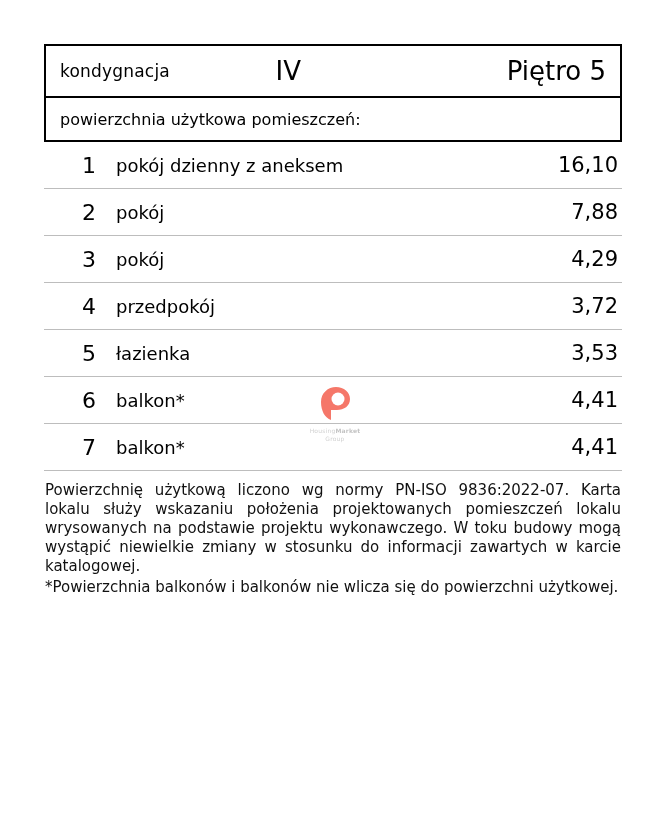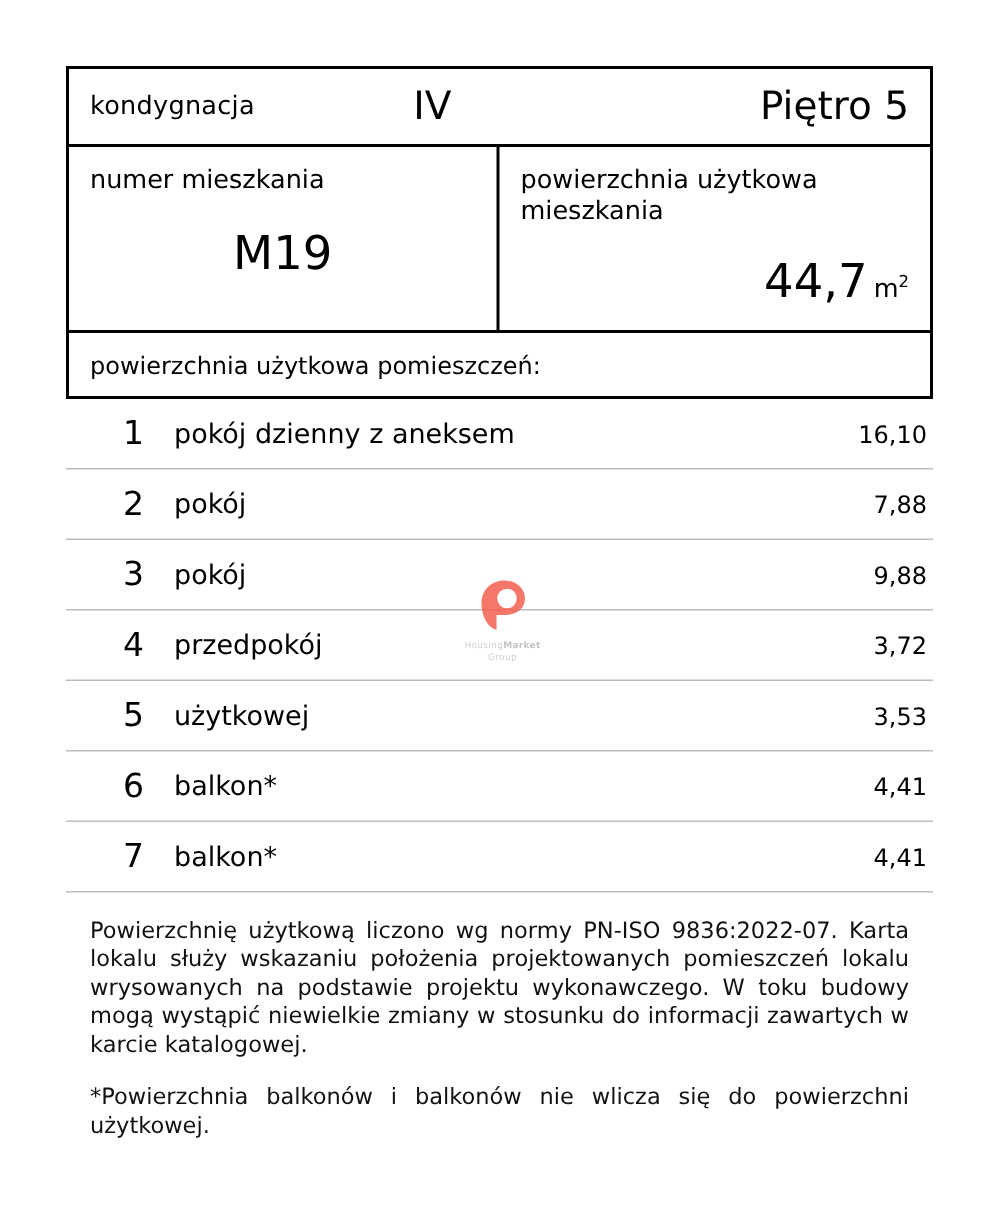--- a/index.html
+++ b/index.html
@@ -120,35 +120,35 @@
     text-align: right;
     font-size: 22px;
     padding-right: 20px;
     box-sizing: border-box;
   }
   .room-name {
     flex: 1;
     font-size: 18px;
   }
   .room-area {
-    font-size: 16px;
+    font-size: 21px;
     text-align: right;
     padding-right: 4px;
   }
 
   
   .notes {
     margin-top: 10px;
     font-size: 15px;
     line-height: 19px;
     text-align: justify;
     color: #111;
   }
   .notes p {
-    margin: 16px;
+    margin: 1px;
   }
   .notes .note-2 {
     margin-top: 2px;
   }
 
   
   .watermark {
     position: absolute;
     left: 303px;
     top: 382px;
@@ -177,60 +177,48 @@
 <div class="sheet">
 
   <div class="block">
 
     <div class="row-1">
       <div class="kondygnacja-label">kondygnacja</div>
       <div class="kondygnacja-value">IV</div>
       <div class="pietro-value">Piętro 5</div>
     </div>
 
-    <div class="row-2">
-      <div class="cell-left">
-        <div class="small-label">numer mieszkania</div>
-        <div class="big-center">M19</div>
-      </div>
-      <div class="cell-right">
-        <div class="small-label">powierzchnia użytkowa mieszkania</div>
-        <div class="area-line">
-          <span class="area-number">44,7</span><span class="area-unit"><span>m</span><sup>2</sup></span>
-        </div>
-      </div>
-    </div>
 
     <div class="row-3">powierzchnia użytkowa pomieszczeń:</div>
   </div>
 
   <div class="rooms">
     <div class="room-row">
       <div class="room-no">1</div>
       <div class="room-name">pokój dzienny z aneksem</div>
       <div class="room-area">16,10</div>
     </div>
     <div class="room-row">
       <div class="room-no">2</div>
       <div class="room-name">pokój</div>
       <div class="room-area">7,88</div>
     </div>
     <div class="room-row">
       <div class="room-no">3</div>
       <div class="room-name">pokój</div>
-      <div class="room-area">9,88</div>
+      <div class="room-area">4,29</div>
     </div>
     <div class="room-row">
       <div class="room-no">4</div>
       <div class="room-name">przedpokój</div>
       <div class="room-area">3,72</div>
     </div>
     <div class="room-row">
       <div class="room-no">5</div>
-      <div class="room-name">użytkowej</div>
+      <div class="room-name">łazienka</div>
       <div class="room-area">3,53</div>
     </div>
     <div class="room-row">
       <div class="room-no">6</div>
       <div class="room-name">balkon*</div>
       <div class="room-area">4,41</div>
     </div>
     <div class="room-row">
       <div class="room-no">7</div>
       <div class="room-name">balkon*</div>

